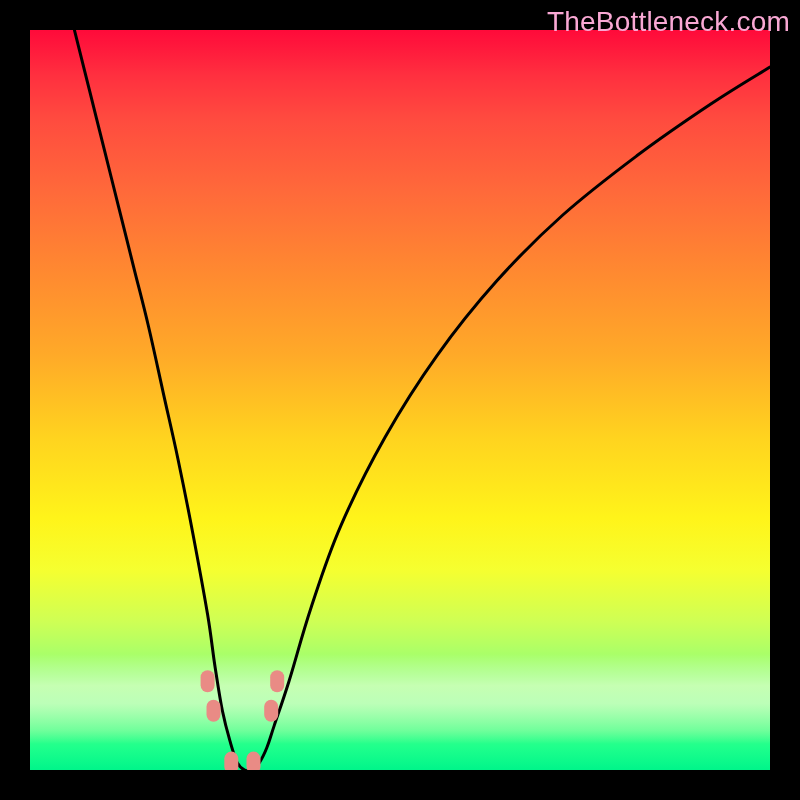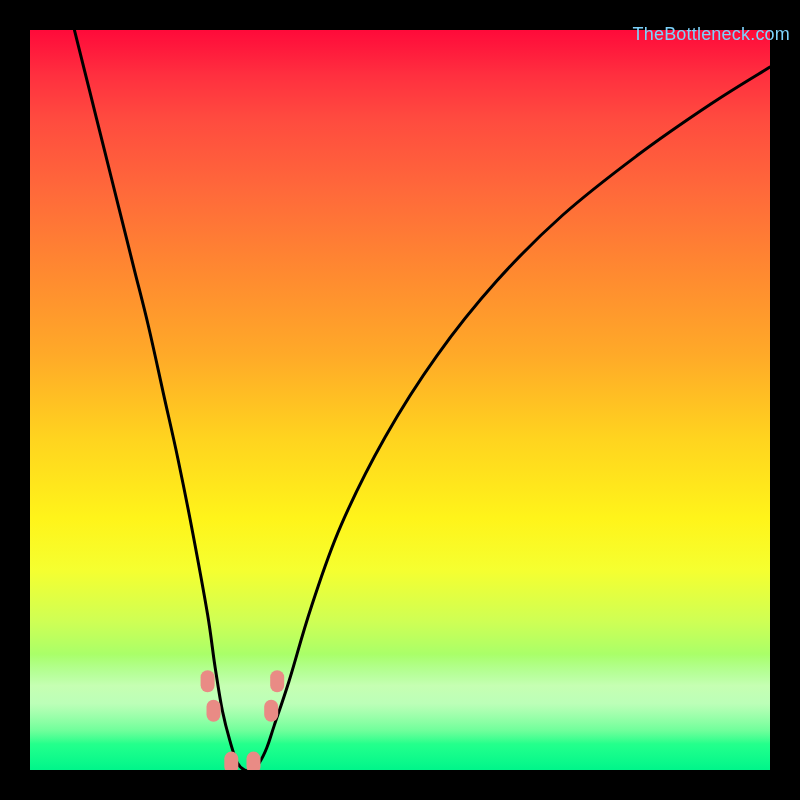--- a/index.html
+++ b/index.html
@@ -12,24 +12,24 @@
     font-family: Arial, Helvetica, sans-serif;
   }
   .frame {
     position: relative;
     width: 800px;
     height: 800px;
     background: #000;
   }
   .watermark {
     position: absolute;
-    top: 24px;
+    top: 6px;
     right: 10px;
-    color: #7dd3fc;
-    font-size: 18px;
+    color: #f9a8d4;
+    font-size: 28px;
     font-weight: 500;
     letter-spacing: 0.2px;
     z-index: 10;
     user-select: none;
   }
   .plot-area {
     position: absolute;
     left: 30px;
     top: 30px;
     width: 740px;

